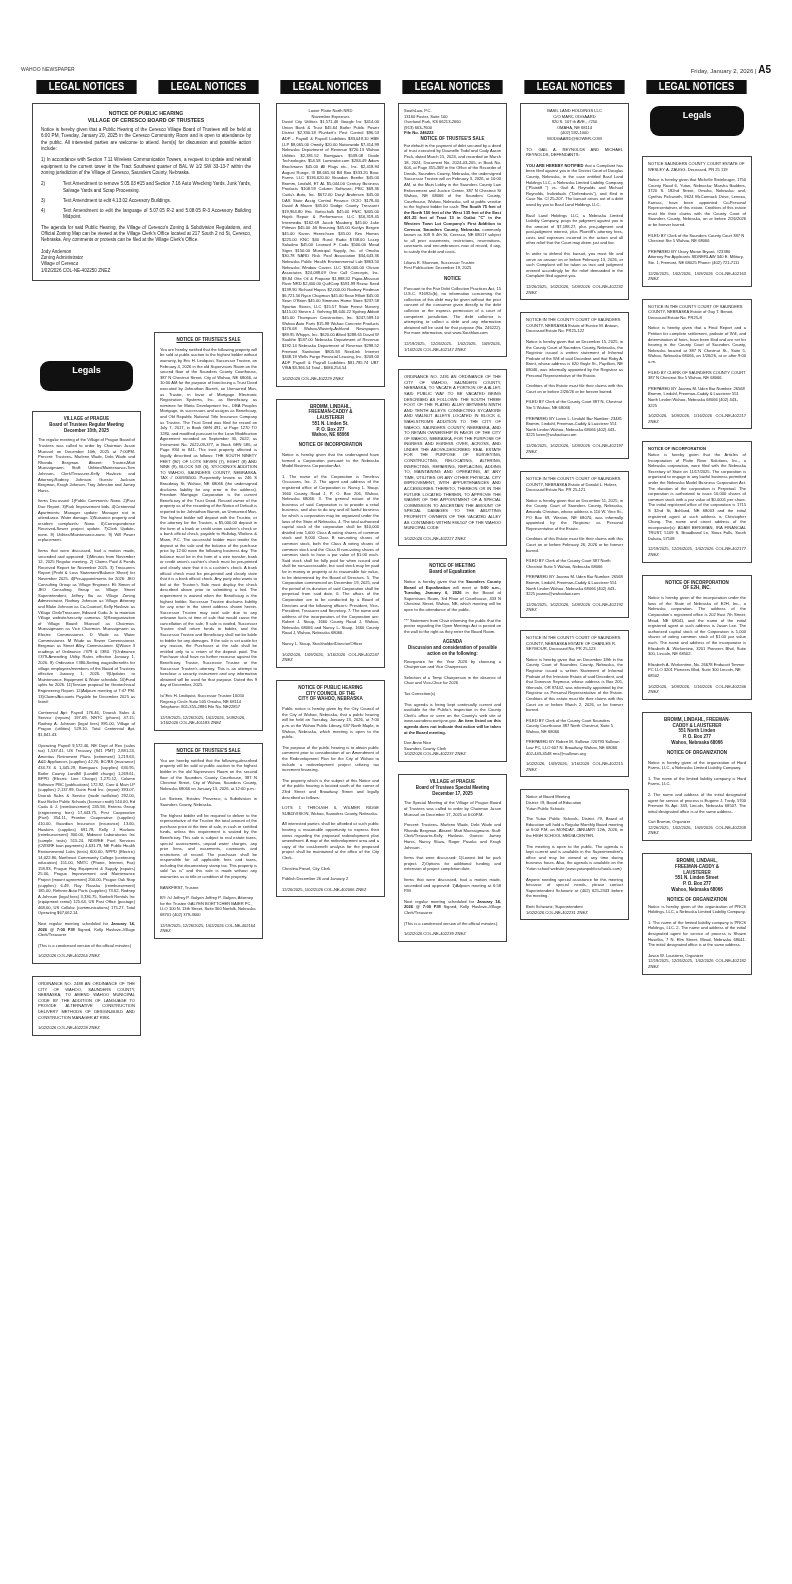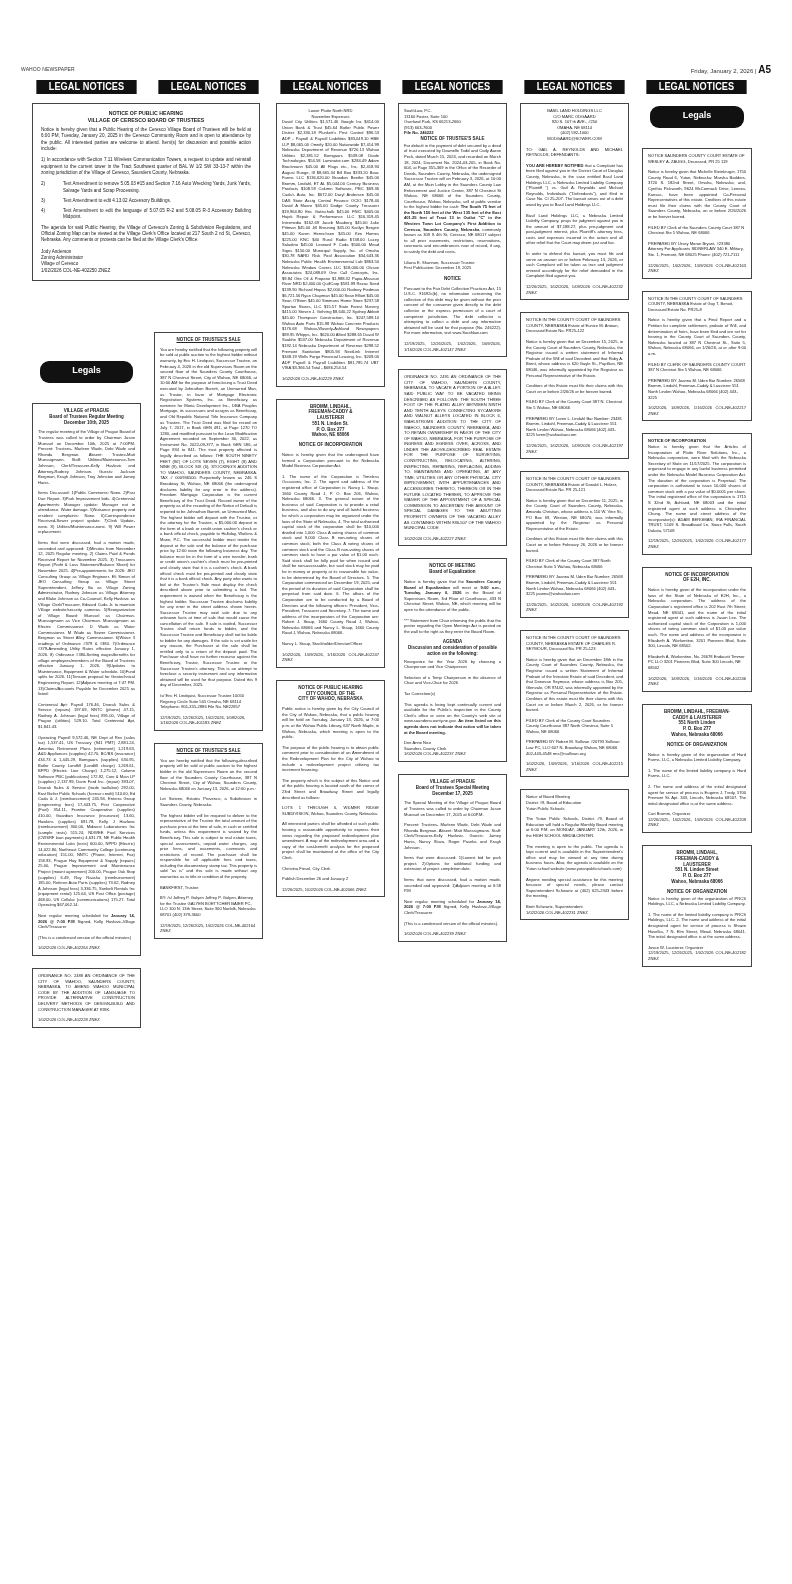--- a/index.html
+++ b/index.html
@@ -12,21 +12,21 @@
   .bars { position: absolute; top: 80px; left: 32px; width: 720px; height: 14px; }
   .bar { position: absolute; top: 0; width: 109px; height: 14px; background: #111; color: #fff; font-weight: bold; font-size: 10px; text-align: center; line-height: 14px; letter-spacing: 0.1px; font-family: "Liberation Sans", sans-serif; transform: scaleX(0.92); }
   .col { position: absolute; top: 103px; font-size: 4.1px; line-height: 5.6px; }
   .box { border: 1px solid #444; background: #fff; padding: 4px 5px; margin-bottom: 12px; text-align: justify; }
   .box p { margin-bottom: 5px; }
   .box p:last-child { margin-bottom: 0; }
   .c { text-align: center; }
   .b { font-weight: bold; }
   .h { font-weight: bold; text-align: center; font-size: 4.5px; line-height: 5.8px; margin-bottom: 4px; }
   .u { text-decoration: underline; }
-  .pill { background: #111; color: #fff; border-radius: 9px; height: 22px; line-height: 18px; text-align: center; font-weight: bold; font-size: 9px; margin: 16px 8px 20px; }
+  .pill { background: #111; color: #fff; border-radius: 9px; height: 30px; line-height: 18px; text-align: center; font-weight: bold; font-size: 9px; margin: 16px 8px 20px; }
   .list-item { display: flex; margin-bottom: 4px; }
   .list-item .n { width: 22px; flex: none; }
   .wide { position: absolute; left: 32px; top: 103px; width: 228px; }
   .wide .box { font-size: 4.6px; line-height: 6.3px; padding: 6px 8px; }
   .wide .h { font-size: 5.2px; line-height: 6.6px; }
 </style>
 </head>
 <body>
 
 <div class="masthead">

